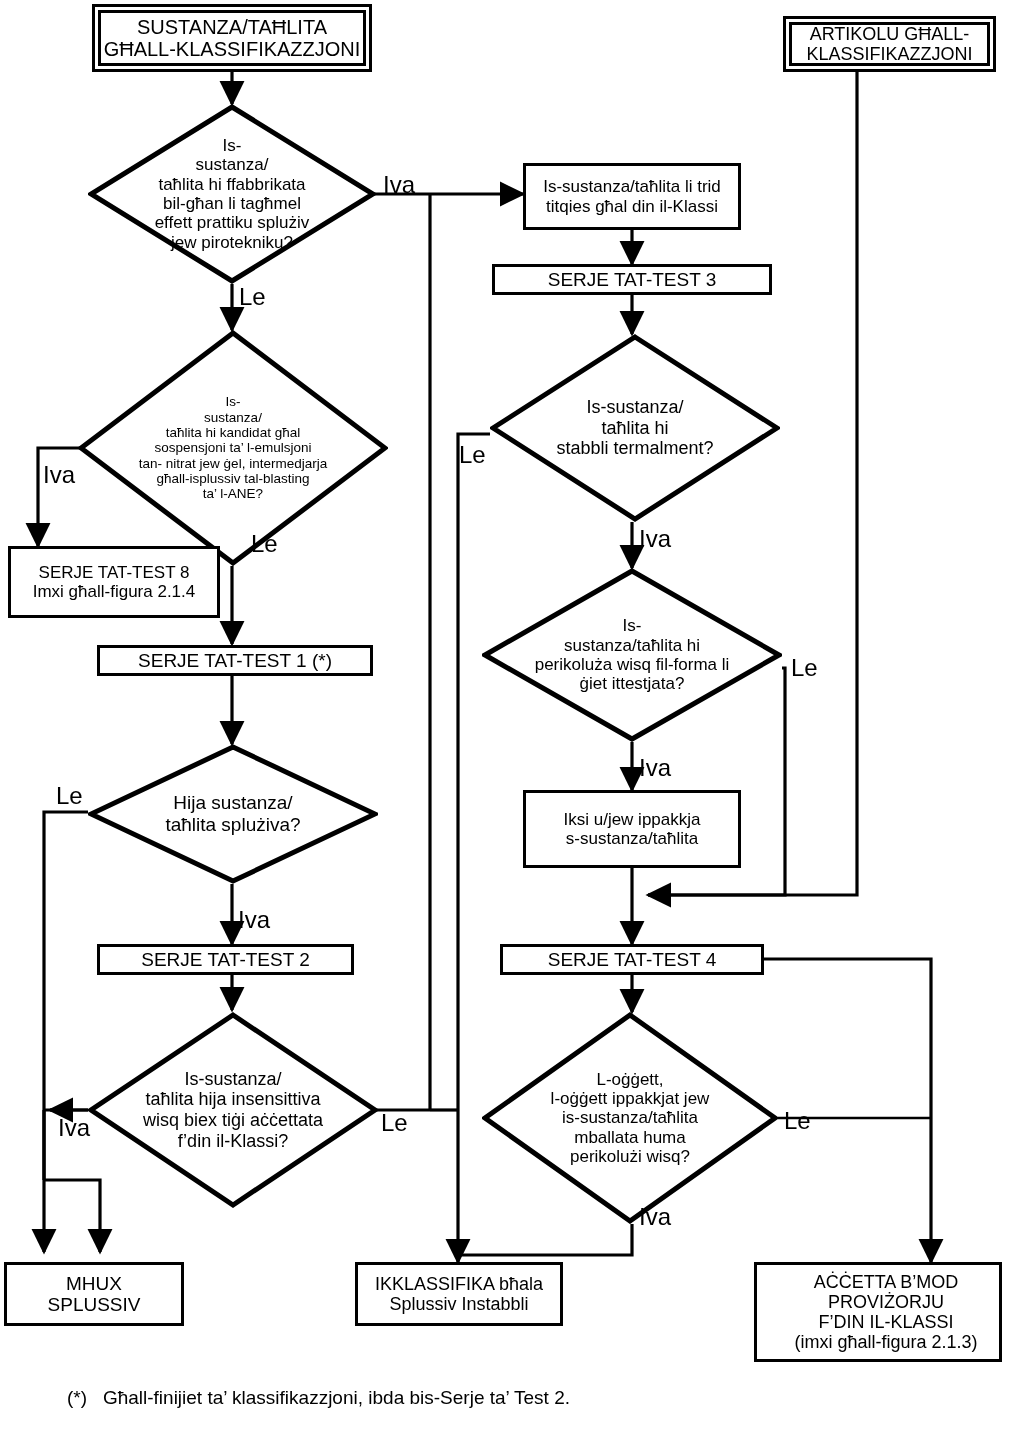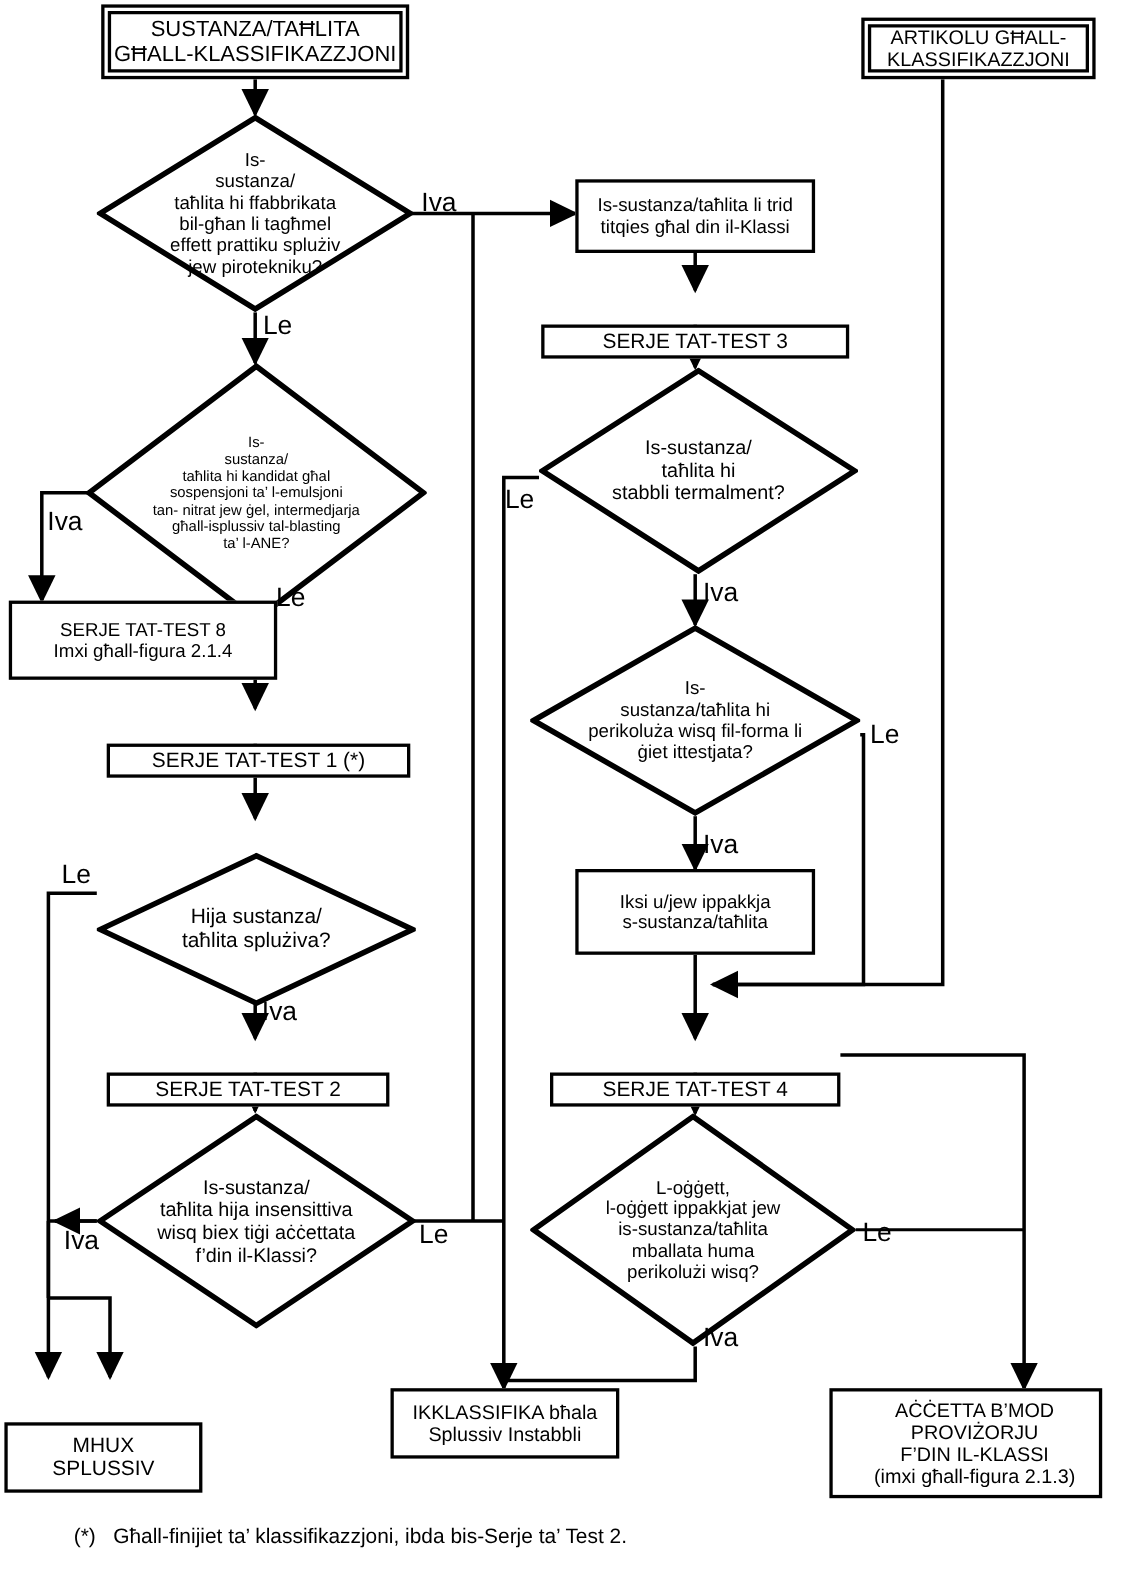--- a/index.html
+++ b/index.html
@@ -70,21 +70,21 @@
     white-space: nowrap;
   }
   .footnote {
     position: absolute;
     font-size: 19px;
     white-space: pre;
   }
   .fs13 { font-size: 13.5px; }
   .fs17 { font-size: 17px; }
   .fs18 { font-size: 18px; }
-  .fs19 { font-size: 19px; margin-top: 31px; }
+  .fs19 { font-size: 19px; }
   .fs20 { font-size: 20px; }
 </style>
 </head>
 <body>
 
 <div id="page">
 
   <svg id="wires" viewBox="0 0 1023 1429" xmlns="http://www.w3.org/2000/svg">
     <defs>
       <marker id="ah" markerWidth="9" markerHeight="9" refX="7.2" refY="4.5" orient="auto" markerUnits="strokeWidth">
@@ -184,21 +184,21 @@
 
   <div class="node rect fs17" style="left:523px; top:163px; width:218px; height:67px;">
     <span>Is-sustanza/taħlita li trid
 titqies għal din il-Klassi</span>
   </div>
 
   <div class="node rect fs19" style="left:492px; top:264px; width:280px; height:31px;">
     <span>SERJE TAT-TEST 3</span>
   </div>
 
-  <div class="node rect fs17" style="left:8px; top:546px; width:244px; height:72px;">
+  <div class="node rect fs17" style="left:8px; top:546px; width:212px; height:72px;">
     <span>SERJE TAT-TEST 8
 Imxi għall-figura 2.1.4</span>
   </div>
 
   <div class="node rect fs19" style="left:97px; top:645px; width:276px; height:31px;">
     <span>SERJE TAT-TEST 1 (*)</span>
   </div>
 
   <div class="node diamond fs18" style="left:490px; top:334px; width:290px; height:188px;">
     <svg class="dshape" viewBox="0 0 290 188" preserveAspectRatio="none">

